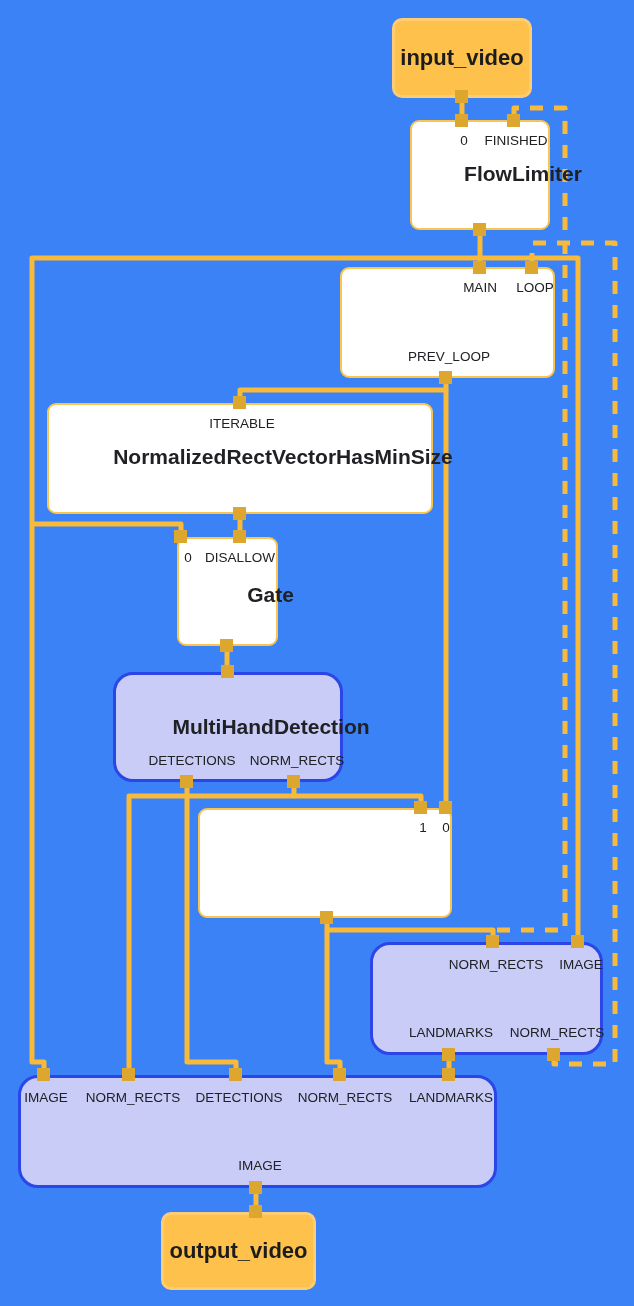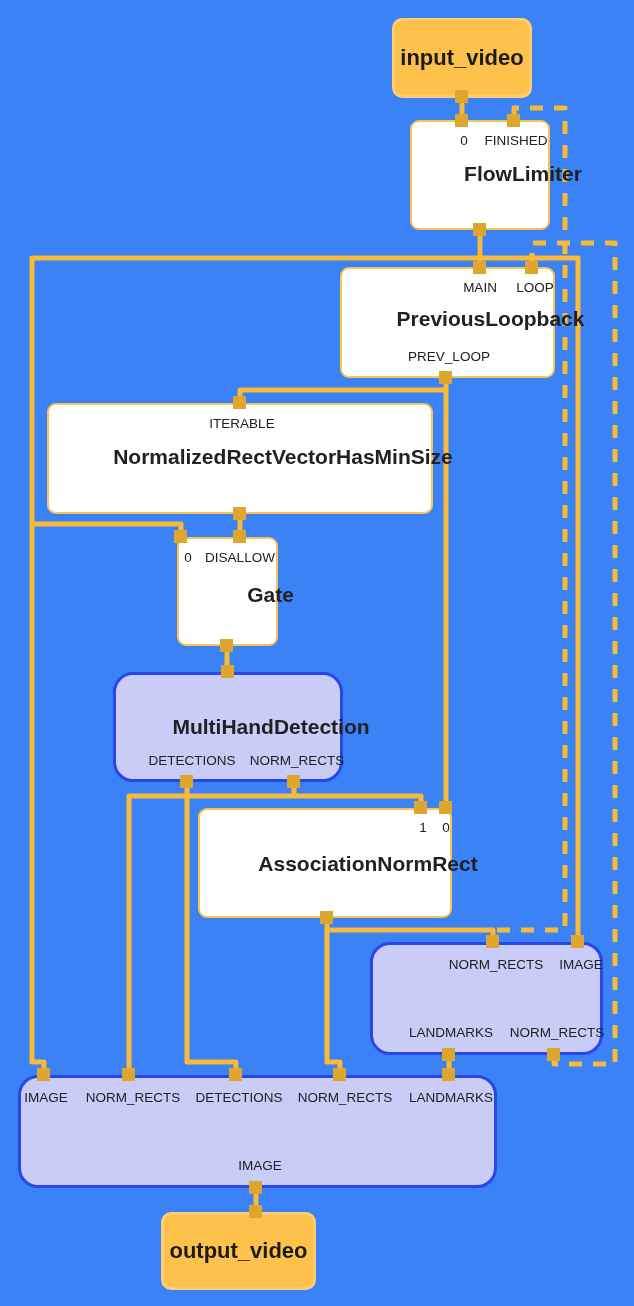--- a/index.html
+++ b/index.html
@@ -54,21 +54,20 @@
 
   <div class="node calc" style="left:410px;top:120px;width:140px;height:110px;">
     <span class="plabel" style="left:52px;top:11px">0</span>
     <span class="plabel" style="left:104px;top:11px">FINISHED</span>
     <div class="title" style="top:40px">FlowLimiter</div>
   </div>
 
   <div class="node calc" style="left:340px;top:267px;width:215px;height:111px;">
     <span class="plabel" style="left:138px;top:11px">MAIN</span>
     <span class="plabel" style="left:193px;top:11px">LOOP</span>
-    <div class="title" style="top:38px">PreviousLoopback</div>
     <span class="plabel" style="left:107px;bottom:12px">PREV_LOOP</span>
   </div>
 
   <div class="node calc" style="left:47px;top:403px;width:386px;height:111px;">
     <span class="plabel" style="left:193px;top:11px">ITERABLE</span>
     <div class="title" style="top:40px">NormalizedRectVectorHasMinSize</div>
   </div>
 
   <div class="node calc" style="left:177px;top:537px;width:101px;height:109px;">
     <span class="plabel" style="left:9px;top:11px">0</span>
@@ -78,21 +77,20 @@
 
   <div class="node sub" style="left:113px;top:672px;width:230px;height:110px;">
     <div class="title" style="top:40px">MultiHandDetection</div>
     <span class="plabel" style="left:76px;bottom:11px">DETECTIONS</span>
     <span class="plabel" style="left:181px;bottom:11px">NORM_RECTS</span>
   </div>
 
   <div class="node calc" style="left:198px;top:808px;width:254px;height:110px;">
     <span class="plabel" style="left:223px;top:10px">1</span>
     <span class="plabel" style="left:246px;top:10px">0</span>
-    <div class="title" style="top:42px">AssociationNormRect</div>
   </div>
 
   <div class="node sub" style="left:370px;top:942px;width:233px;height:113px;">
     <span class="plabel" style="left:123px;top:12px">NORM_RECTS</span>
     <span class="plabel" style="left:208px;top:12px">IMAGE</span>
     <span class="plabel" style="left:78px;bottom:12px">LANDMARKS</span>
     <span class="plabel" style="left:184px;bottom:12px">NORM_RECTS</span>
   </div>
 
   <div class="node sub" style="left:18px;top:1075px;width:479px;height:113px;">

